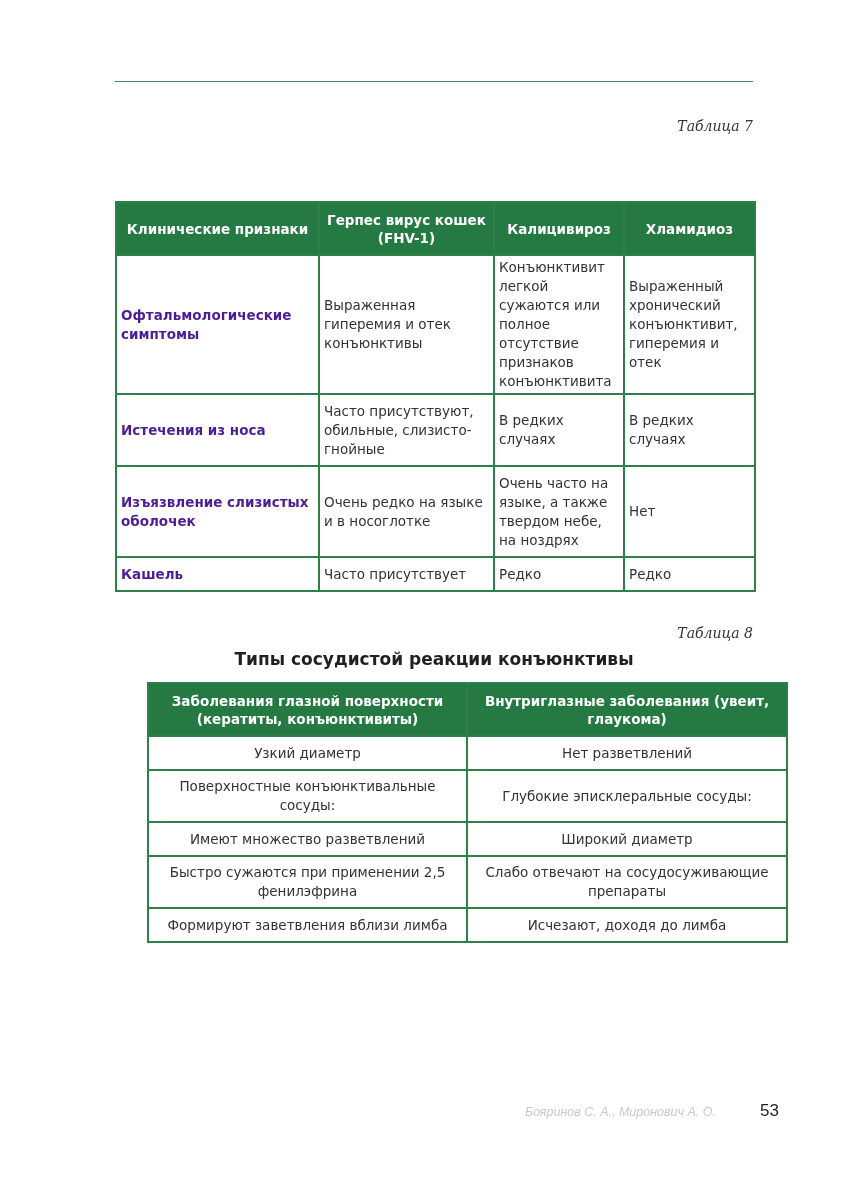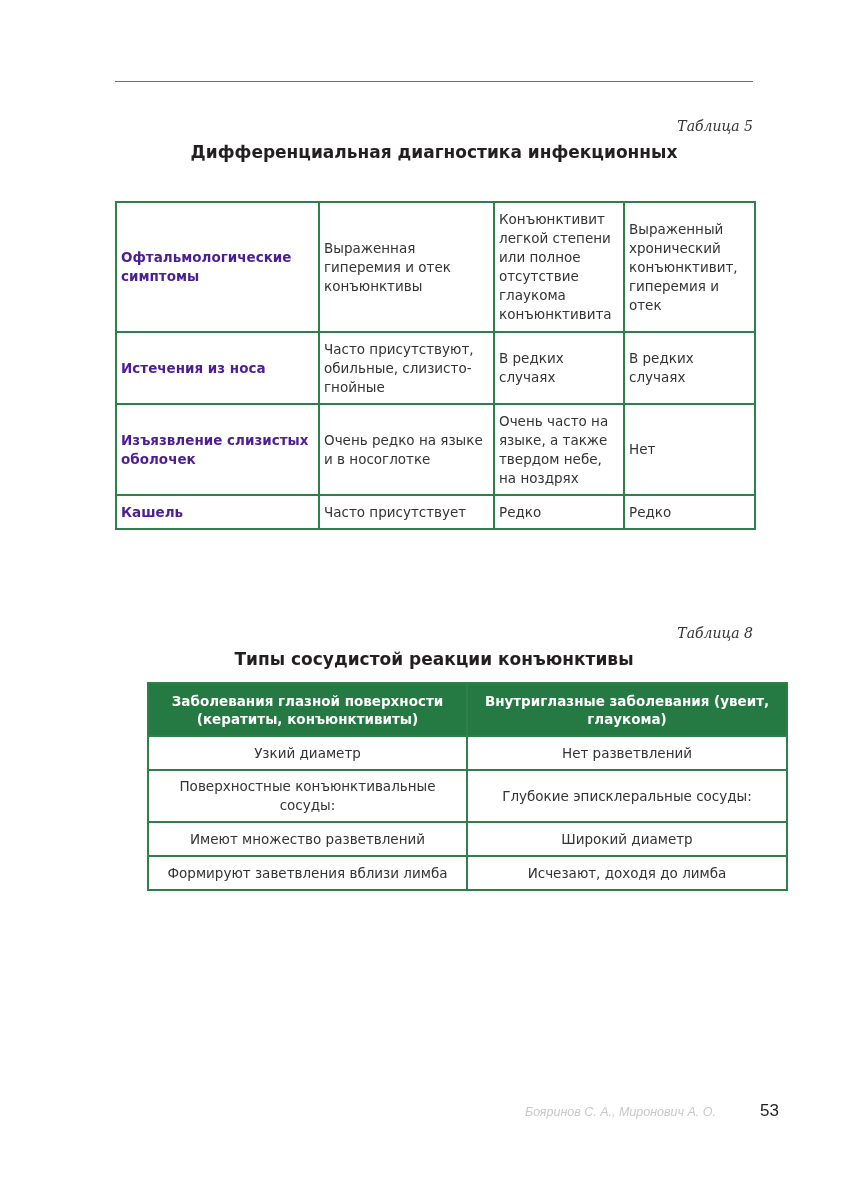--- a/index.html
+++ b/index.html
@@ -16,37 +16,42 @@
   #t8 { top: 682px; table-layout: fixed; margin-left: 32px; }
   #t8 td { text-align: center; padding: 5px 4px; color: #333; }
   .footer-author { position: absolute; left: 525px; top: 1105px; font-family: "Liberation Sans", sans-serif; font-style: italic; font-size: 12.5px; color: #c8c8c8; text-align: right; }
   .page-num { position: absolute; left: 760px; top: 1101px; font-family: "Liberation Sans", sans-serif; font-size: 17px; color: #231f20; }
 </style>
 </head>
 <body>
 
 <div class="top-rule"></div>
 
-<div class="table-label" style="top:118px;">Таблица 5</div>
+<div class="table-label" style="top:118px;">Таблица 7</div>
 <div class="table-title" style="top:140px;">
-  <div>Дифференциальная диагностика инфекционных</div>
 </div>
 
 <table id="t7">
   <colgroup>
     <col style="width:203px">
       <col style="width:175px">
       <col style="width:130px">
       <col style="width:131px">
   </colgroup>
   <tbody>
+      <tr style="height:53px">
+    <th>Клинические признаки</th>
+    <th>Герпес вирус кошек (FHV-1)</th>
+    <th>Калицивироз</th>
+    <th>Хламидиоз</th>
+  </tr>
   <tr style="height:130px">
     <td class="rowhead">Офтальмологические симптомы</td>
     <td>Выраженная гиперемия и отек конъюнктивы</td>
-    <td>Конъюнктивит легкой степени или полное отсутствие глаукома конъюнктивита</td>
+    <td>Конъюнктивит легкой сужаются или полное отсутствие признаков конъюнктивита</td>
     <td>Выраженный хронический конъюнктивит, гиперемия и отек</td>
   </tr>
   <tr style="height:72px">
     <td class="rowhead">Истечения из носа</td>
     <td>Часто присутствуют, обильные, слизисто-гнойные</td>
     <td>В редких случаях</td>
     <td>В редких случаях</td>
   </tr>
   <tr style="height:91px">
     <td class="rowhead">Изъязвление слизистых оболочек</td>
@@ -81,20 +86,24 @@
     <td>Нет разветвлений</td>
   </tr>
   <tr style="height:52px">
     <td>Поверхностные конъюнктивальные сосуды:</td>
     <td>Глубокие эписклеральные сосуды:</td>
   </tr>
   <tr style="height:34px">
     <td>Имеют множество разветвлений</td>
     <td>Широкий диаметр</td>
   </tr>
+  <tr style="height:52px">
+    <td>Быстро сужаются при применении 2,5 фенилэфрина</td>
+    <td>Слабо отвечают на сосудосуживающие препараты</td>
+  </tr>
   <tr style="height:34px">
     <td>Формируют заветвления вблизи лимба</td>
     <td>Исчезают, доходя до лимба</td>
   </tr>
 </tbody>
   </table>
 
 <div class="footer-author">Бояринов С. А., Миронович А. О.</div>
 <div class="page-num">53</div>
 

